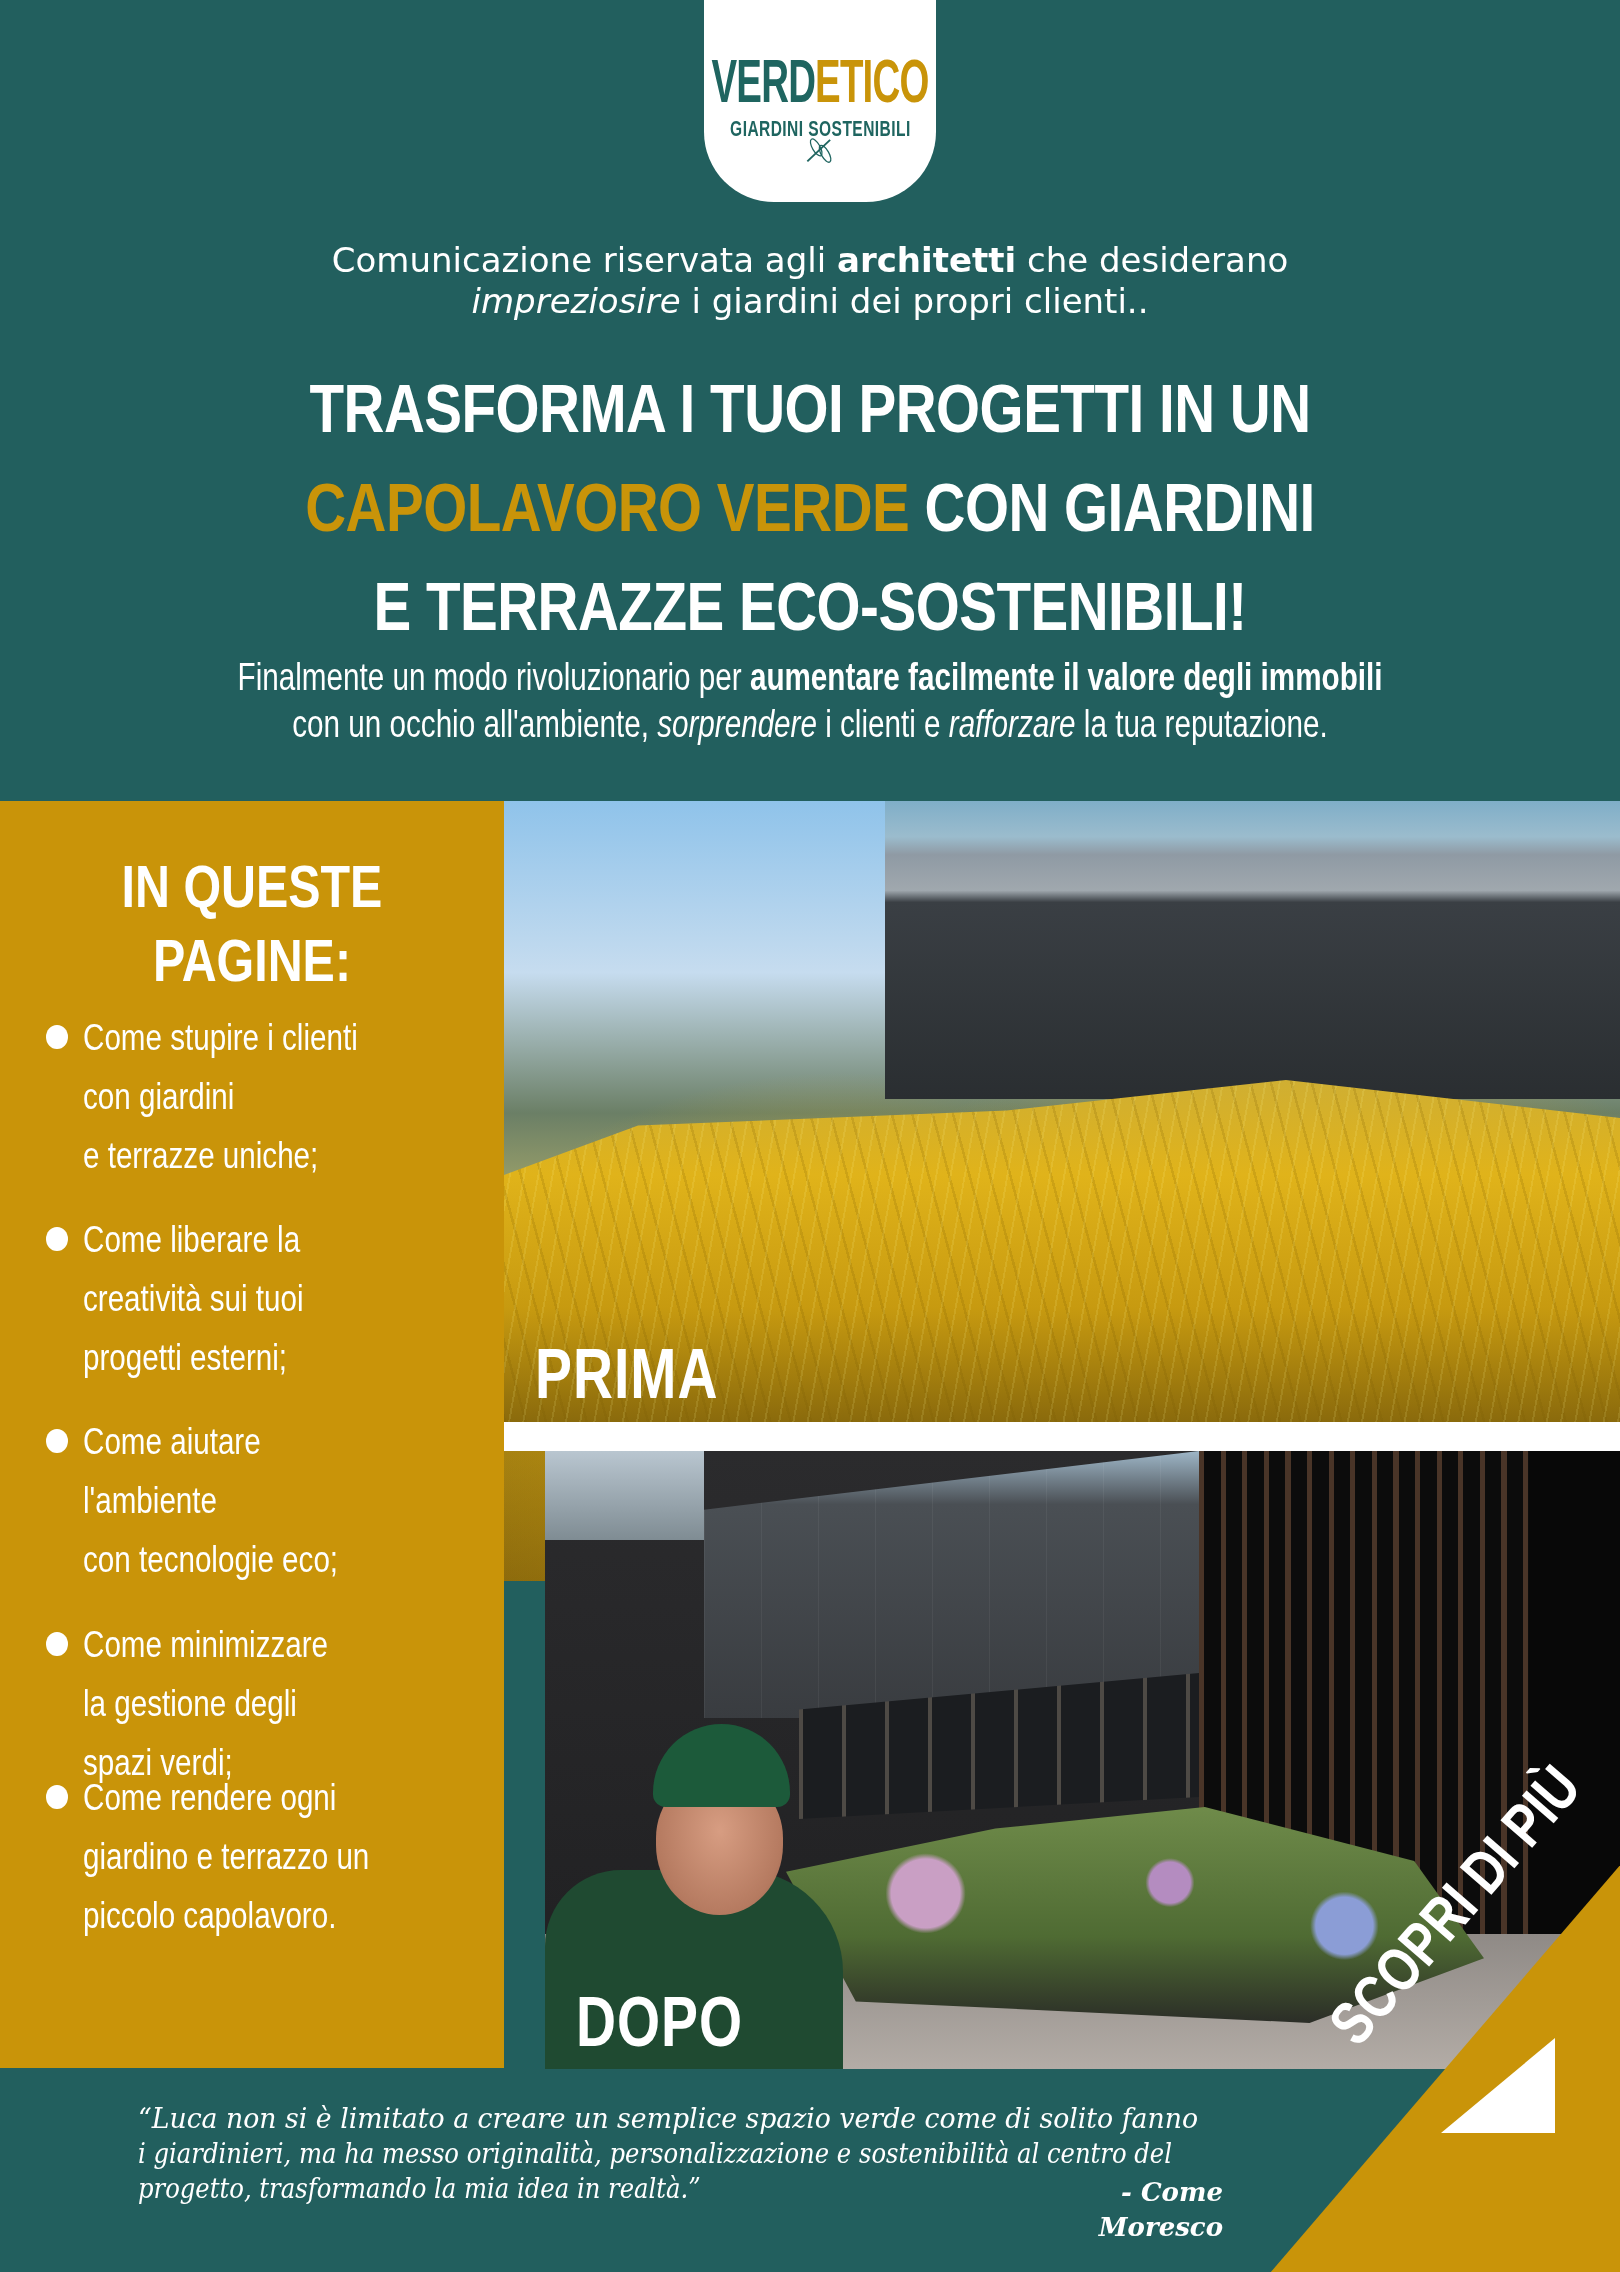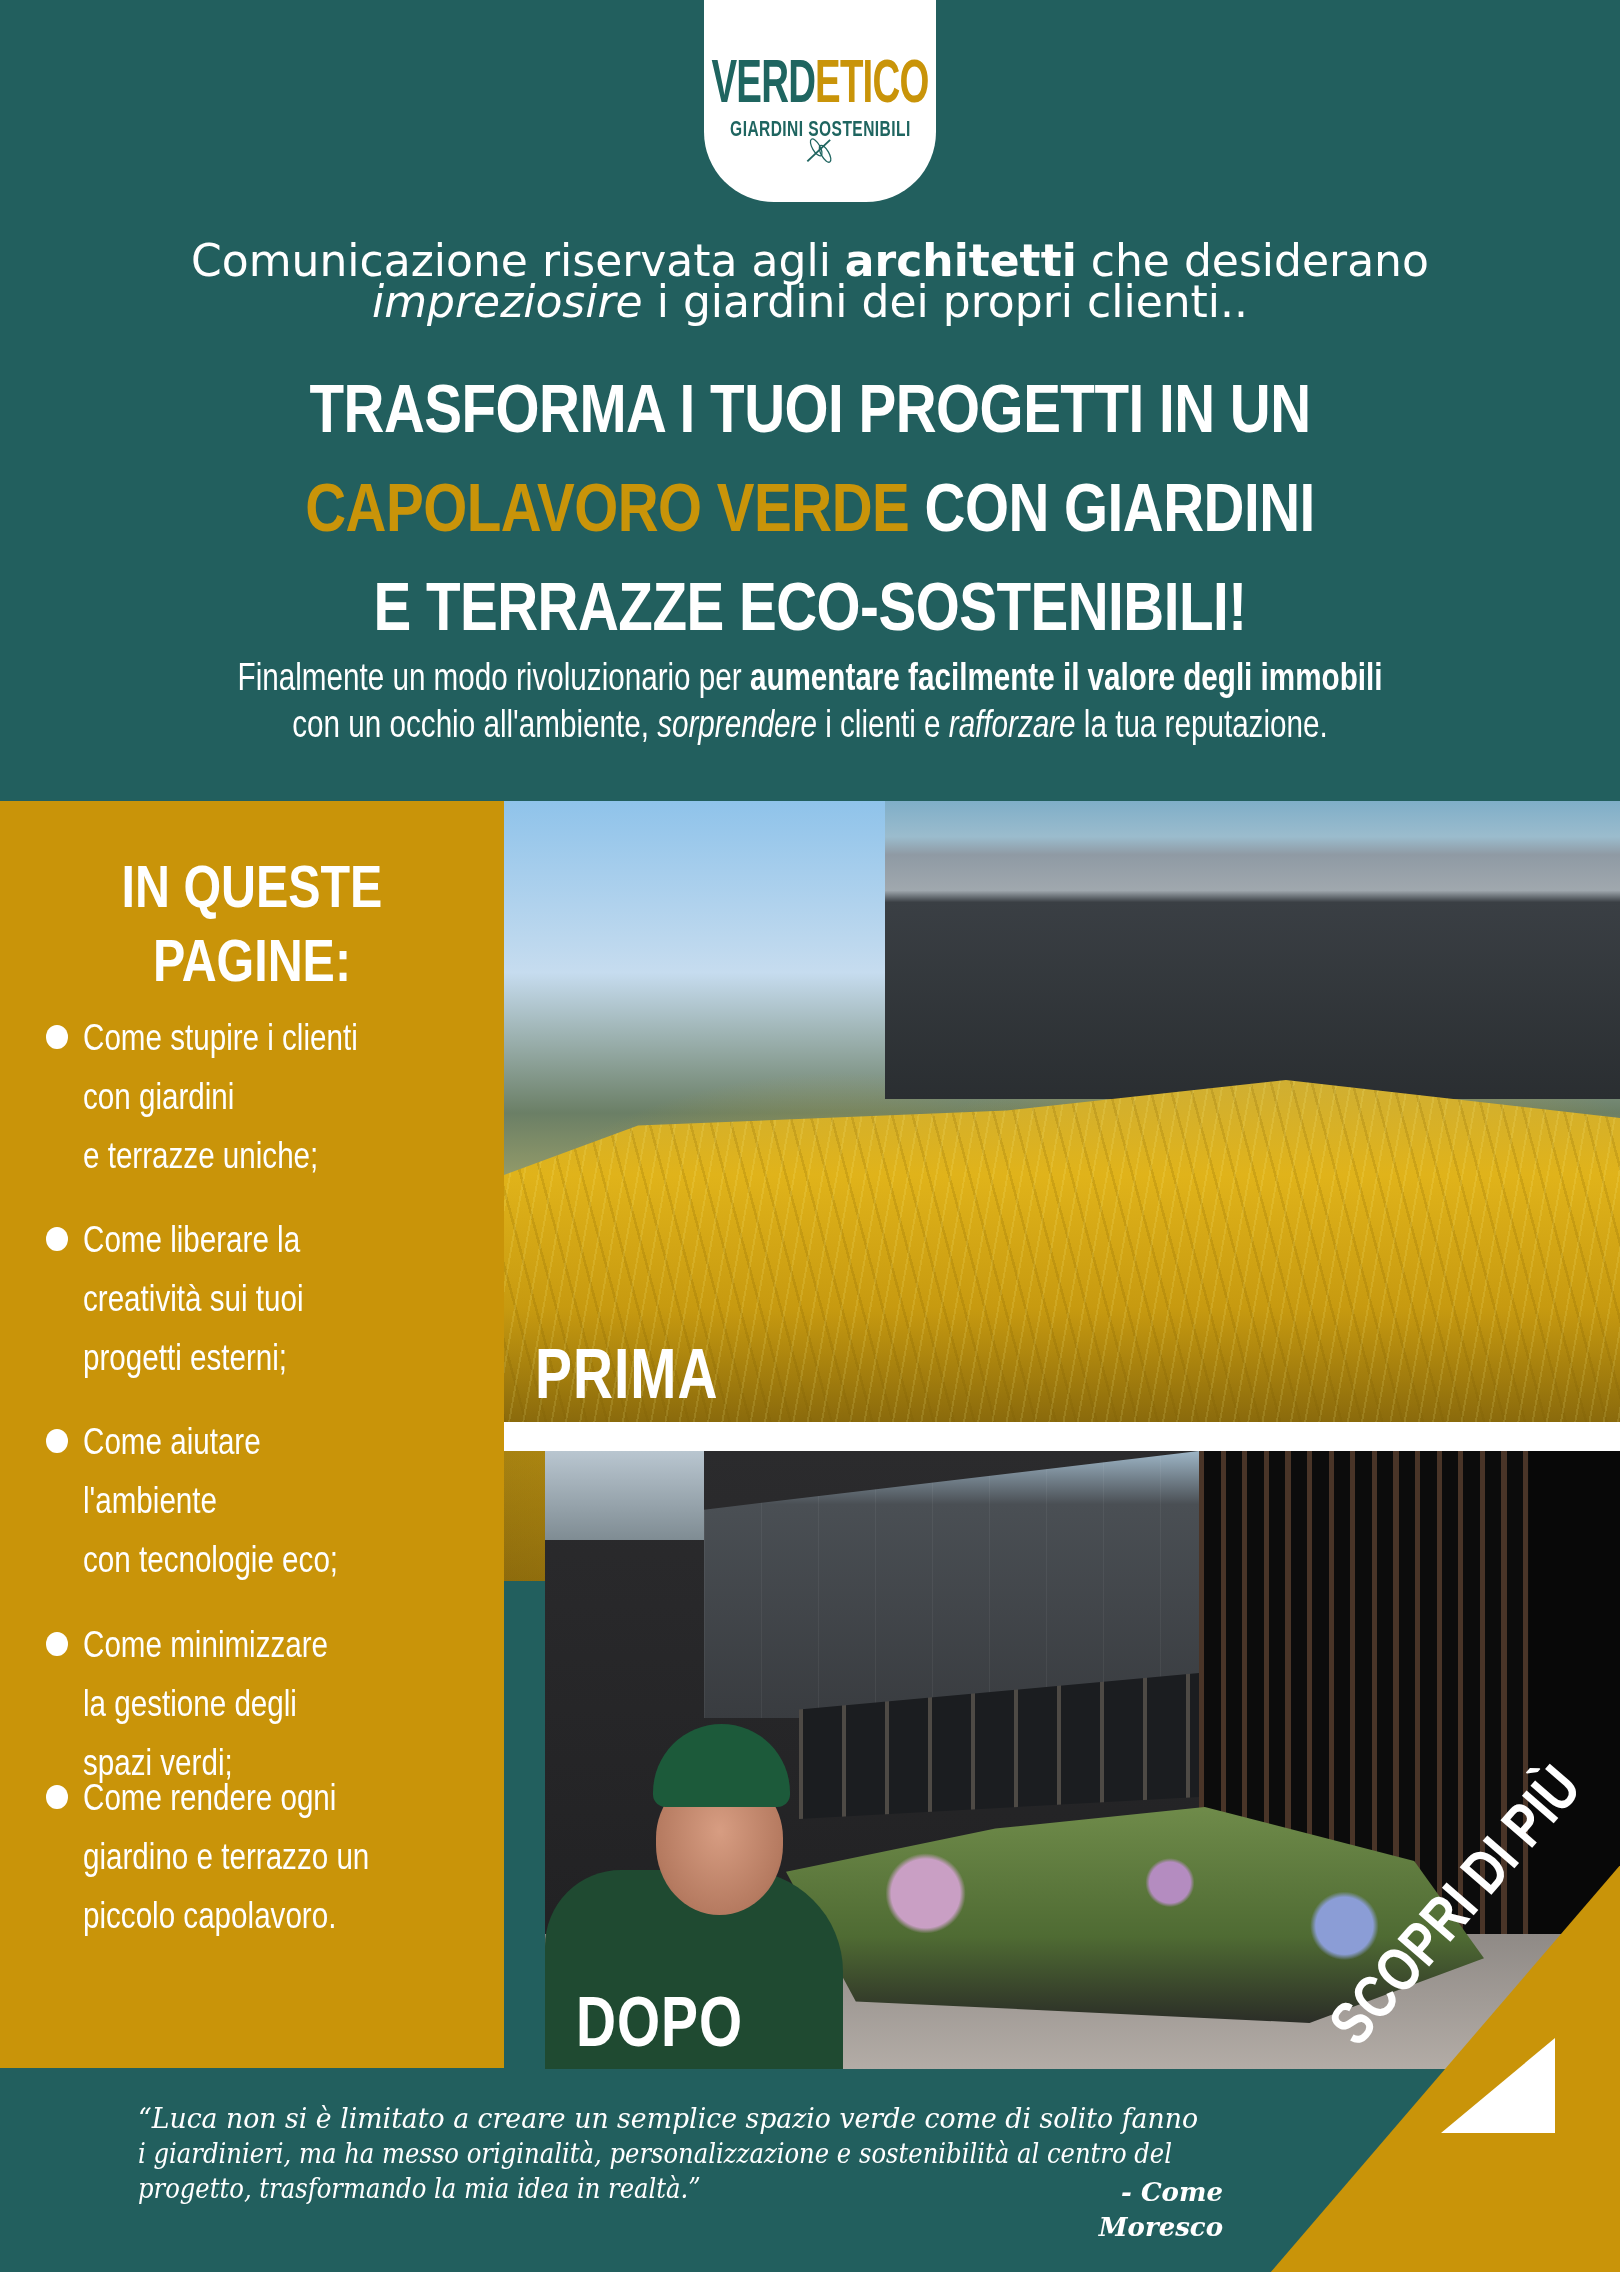--- a/index.html
+++ b/index.html
@@ -20,21 +20,21 @@
   .logo-word { font-family: "Liberation Sans", sans-serif; font-weight: 700; font-size: 62px;
     letter-spacing: -1.3px; line-height: 1; transform: scaleX(0.62); margin-top: 44px; }
   .logo-word .teal { color: #1f6560; }
   .logo-word .gold { color: #c99409; }
   .logo-sub { font-family: "Liberation Sans", sans-serif; font-weight: 700; color: #1f6560;
     font-size: 21.6px; letter-spacing: 0.6px; transform: scaleX(0.72); margin-top: 3.8px; white-space: nowrap; }
   .dragonfly { color: #1f6560; font-size: 21.6px; line-height: 1; margin-top: -5.1px; }
 
   .intro {
     left: 0; top: 240px; width: 1620px; text-align: center; color: #ffffff;
-    font-family: "DejaVu Sans", sans-serif; font-size: 44px; line-height: 41px;
+    font-family: "DejaVu Sans", sans-serif; font-size: 34px; line-height: 41px;
   }
   .intro b { font-weight: 700; }
   .intro i { font-style: italic; margin-top: 29px; }
 
   .headline {
     left: 0; top: 359px; width: 1620px; text-align: center; color: #ffffff;
     font-family: "Liberation Sans", sans-serif; font-weight: 700; font-size: 69px;
     line-height: 99px; letter-spacing: -0.6px;
   }
   .headline .line { display: block; transform: scaleX(0.82); transform-origin: center; white-space: nowrap; }

